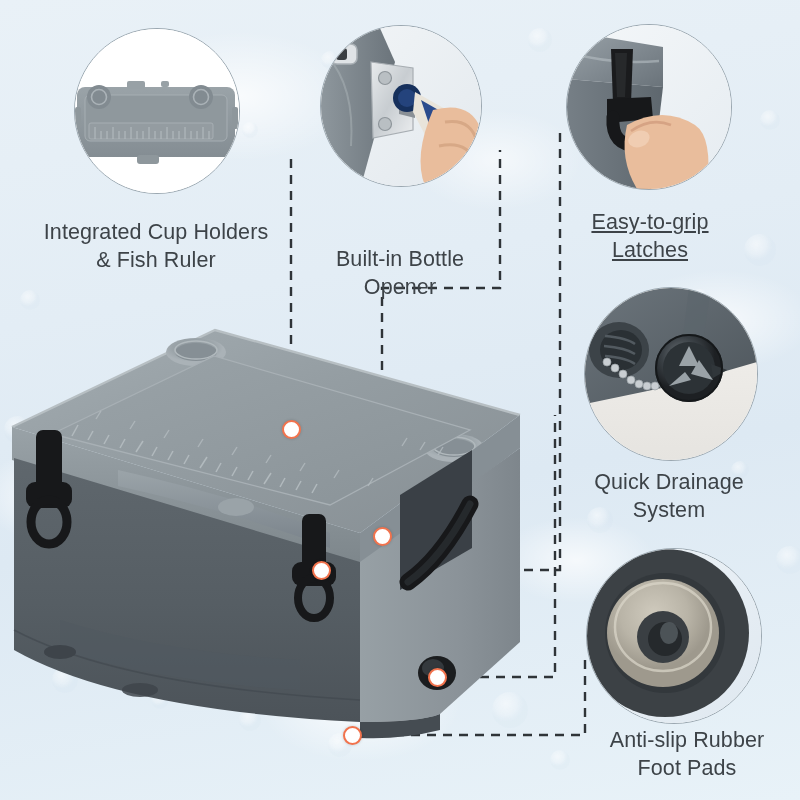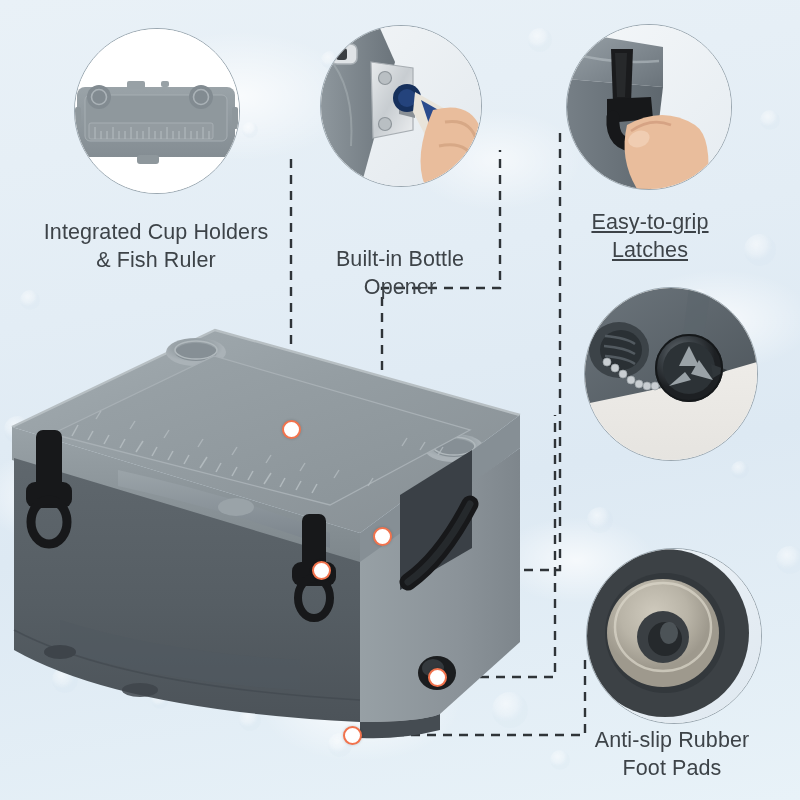--- a/index.html
+++ b/index.html
@@ -441,17 +441,19 @@
 
   <div class="label" style="left:16px;top:218px;width:280px;">Integrated Cup Holders
 &amp; Fish Ruler</div>
 
   <div class="label" style="left:296px;top:228px;width:208px;margin-top:17px;">Built-in Bottle
 Opener</div>
 
   <div class="label" style="left:542px;top:208px;width:216px;text-decoration:underline;">Easy-to-grip
 Latches</div>
 
-
-  <div class="label" style="left:560px;top:726px;width:224px;">Anti-slip Rubber
+  <div class="label" style="left:560px;top:468px;width:218px;">Quick Drainage
+System</div>
+
+  <div class="label" style="left:575px;top:726px;width:224px;">Anti-slip Rubber
 Foot Pads</div>
 
 </div>
 
 </body></html>

